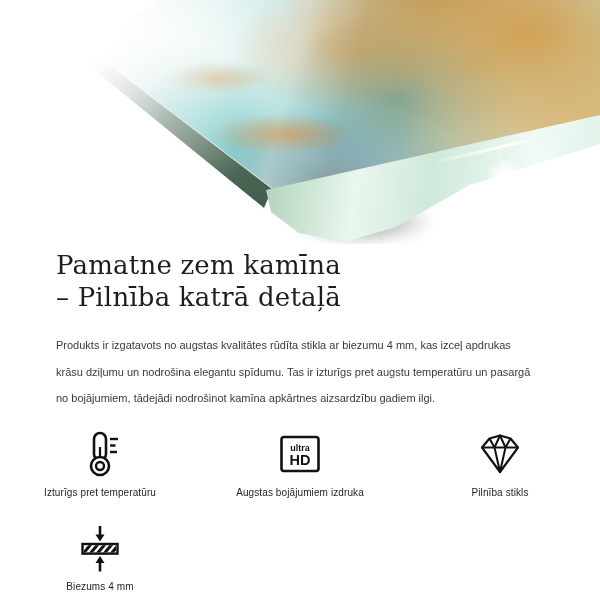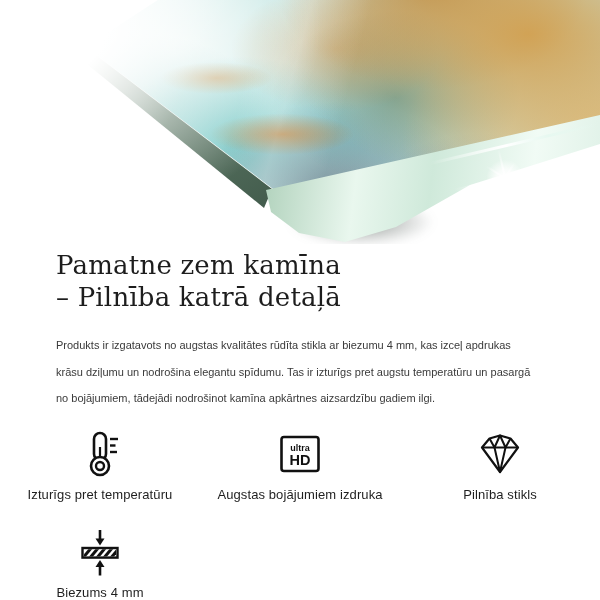--- a/index.html
+++ b/index.html
@@ -81,21 +81,21 @@
   }
   .intro .pline{white-space:nowrap;}
 
   
   .features{
     margin-top:16px;width:600px;
     display:grid;grid-template-columns:repeat(3,1fr);row-gap:24px;
   }
   .feature{display:flex;flex-direction:column;align-items:center;}
   .icon-wrap{height:52px;display:flex;align-items:center;justify-content:center;}
-  .feature-label{margin-top:7px;font-size:13px;color:#1f1f1f;letter-spacing:.1px;}
+  .feature-label{margin-top:7px;font-size:10px;color:#1f1f1f;letter-spacing:.1px;}
   .icon-svg{display:block;}
   .hd-top{font-family:"Liberation Sans",sans-serif;font-size:9px;font-weight:700;fill:#111;}
   .hd-bottom{font-family:"Liberation Sans",sans-serif;font-size:14.5px;font-weight:800;fill:#111;}
 </style>
 </head>
 <body>
 
 <div class="hero">
   <div class="glass-art"></div>
   <div class="glass-corner-shadow"></div>

